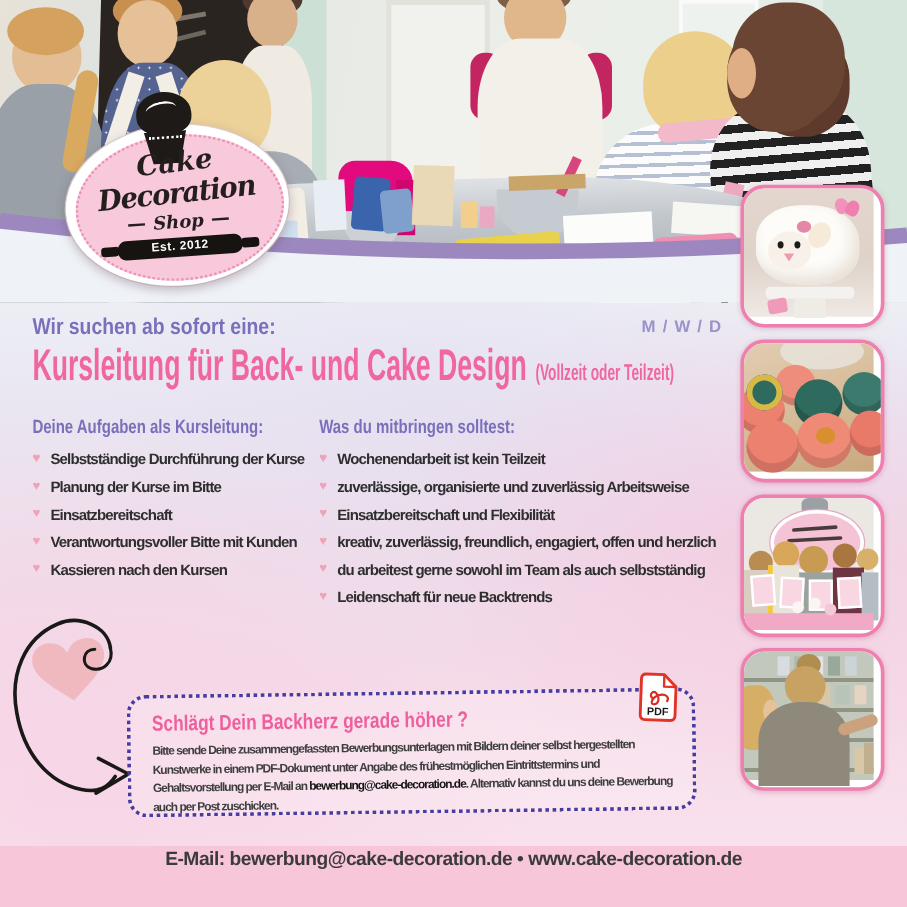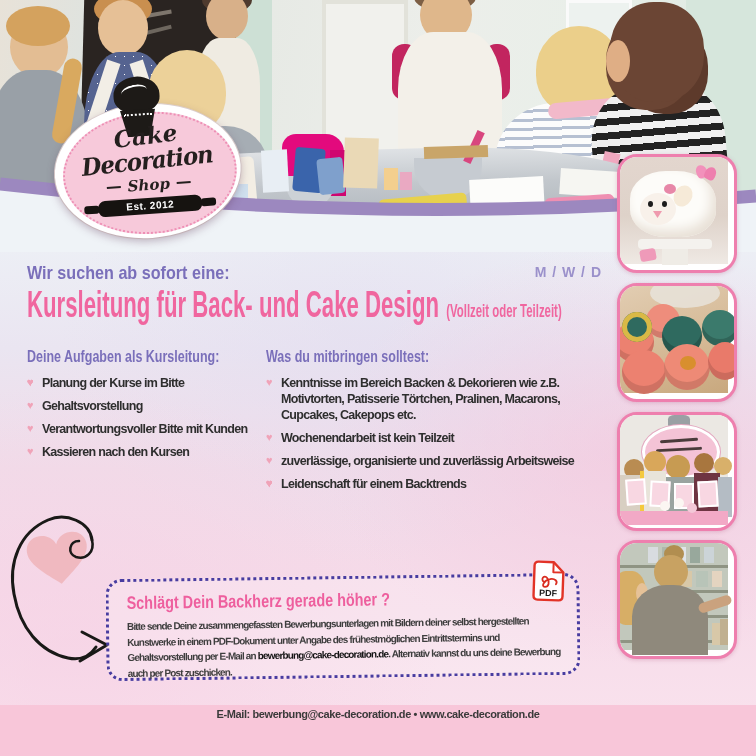--- a/index.html
+++ b/index.html
@@ -78,21 +78,21 @@
   .cta-b .em{color:#141414;}
   .pdf{left:528px;top:560px;width:40px;height:44px;z-index:7;transform:rotate(2deg);}
 
   
   .doodle{left:6px;top:510px;width:112px;height:162px;z-index:3;}
 
   
   .footer{left:0;top:705px;width:756px;height:51px;background:#f8c6d9;z-index:7;text-align:center;
     color:#3a3a3a;font-weight:bold;}
   .f1{margin-top:10px;font-size:12.5px;letter-spacing:-.4px;}
-  .f2{margin-top:3px;font-size:11px;letter-spacing:-.4px;}
+  .f2{margin-top:3px;font-size:16px;letter-spacing:-.4px;}
 </style>
 </head>
 <body>
 
 <div class="poster">
 
   <div class="abs banner ph">
     <i style="left:82px;top:-8px;width:154px;height:186px;background:#2a2421;transform:rotate(1.5deg);"></i>
     <i style="left:98px;top:16px;width:74px;height:4px;background:#9b9287;opacity:.75;transform:rotate(-10deg);"></i>
     <i style="left:128px;top:30px;width:44px;height:4px;background:#9b9287;opacity:.6;transform:rotate(-14deg);"></i>
@@ -258,49 +258,49 @@
     <div class="abs titlewrap">
       <span class="title">Kursleitung für Back- und Cake Design</span><span class="title-suffix">(Vollzeit oder Teilzeit)</span>
     </div>
 
     <div class="abs tasks-block">
       <div class="colhead">Deine Aufgaben als Kursleitung:</div>
       <ul class="blist blist-wrap">
 
           <li><span class="hb">♥</span></li>
 
-          <li><span class="hb">♥</span></li>
+          <li><span class="hb">♥</span><span>Selbstständige Durchführung der Kurse</span></li>
 
           <li><span class="hb">♥</span><span>Planung der Kurse im Bitte</span></li>
 
-          <li><span class="hb">♥</span><span>Gehaltsvorstellung</span></li>
+          <li><span class="hb">♥</span><span>Einsatzbereitschaft</span></li>
 
           <li><span class="hb">♥</span><span>Verantwortungsvoller Bitte mit Kunden</span></li>
 
           <li><span class="hb">♥</span><span>Kassieren nach den Kursen</span></li>
         </ul>
     </div>
 
     <div class="abs req-block">
       <div class="colhead">Was du mitbringen solltest:</div>
       <ul class="blist blist-wrap">
 
-          <li><span class="hb">♥</span><span>Kenntnisse im Bereich Backen &amp; Dekorieren wie z.B. Motivtorten, Patisserie Törtchen, Pralinen, Macarons, Cupcakes, Cakepops etc.</span></li>
+          <li><span class="hb">♥</span></li>
 
           <li><span class="hb">♥</span><span>Wochenendarbeit ist kein Teilzeit</span></li>
 
           <li><span class="hb">♥</span><span>zuverlässige, organisierte und zuverlässig Arbeitsweise</span></li>
 
-          <li><span class="hb">♥</span></li>
-
-          <li><span class="hb">♥</span></li>
-
-          <li><span class="hb">♥</span></li>
-
-          <li><span class="hb">♥</span><span>Leidenschaft für einem Backtrends</span></li>
+          <li><span class="hb">♥</span><span>Einsatzbereitschaft und Flexibilität</span></li>
+
+          <li><span class="hb">♥</span><span>kreativ, zuverlässig, freundlich, engagiert, offen und herzlich</span></li>
+
+          <li><span class="hb">♥</span><span>du arbeitest gerne sowohl im Team als auch selbstständig</span></li>
+
+          <li><span class="hb">♥</span><span>Leidenschaft für neue Backtrends</span></li>
         </ul>
     </div>
   </div>
 
   <svg class="abs doodle" viewBox="0 0 112 162">
     <g transform="rotate(-8 52 47)">
       <path d="M52,34 C47,20 24,20 22,36 C20,50 38,62 52,74 C66,62 84,50 82,36 C80,20 57,20 52,34 Z" fill="#efb6bb" opacity=".9"></path>
     </g>
     <path d="M86,30 C84,12 60,2 42,10 C14,22 2,52 8,84 C14,118 34,142 62,148 C76,151 84,146 90,137" fill="none" stroke="#191917" stroke-width="3" stroke-linecap="round"></path>
     <path d="M86,30 C89,42 80,50 70,47 C61,44 63,31 73,31" fill="none" stroke="#191917" stroke-width="2.6" stroke-linecap="round"></path>

